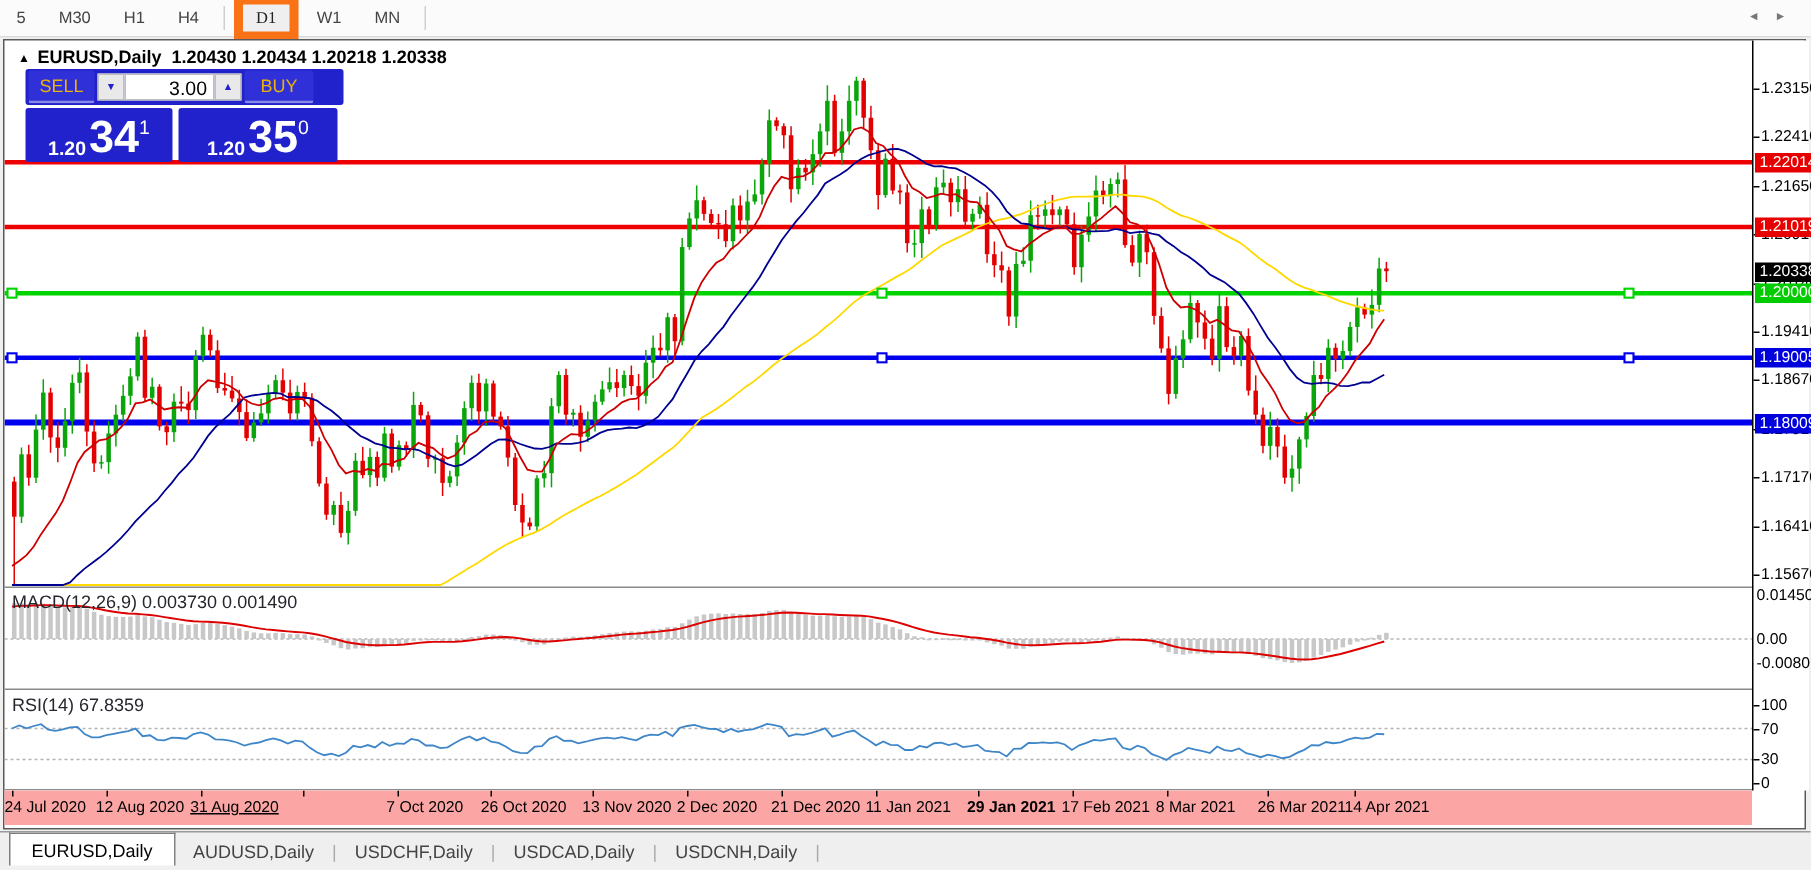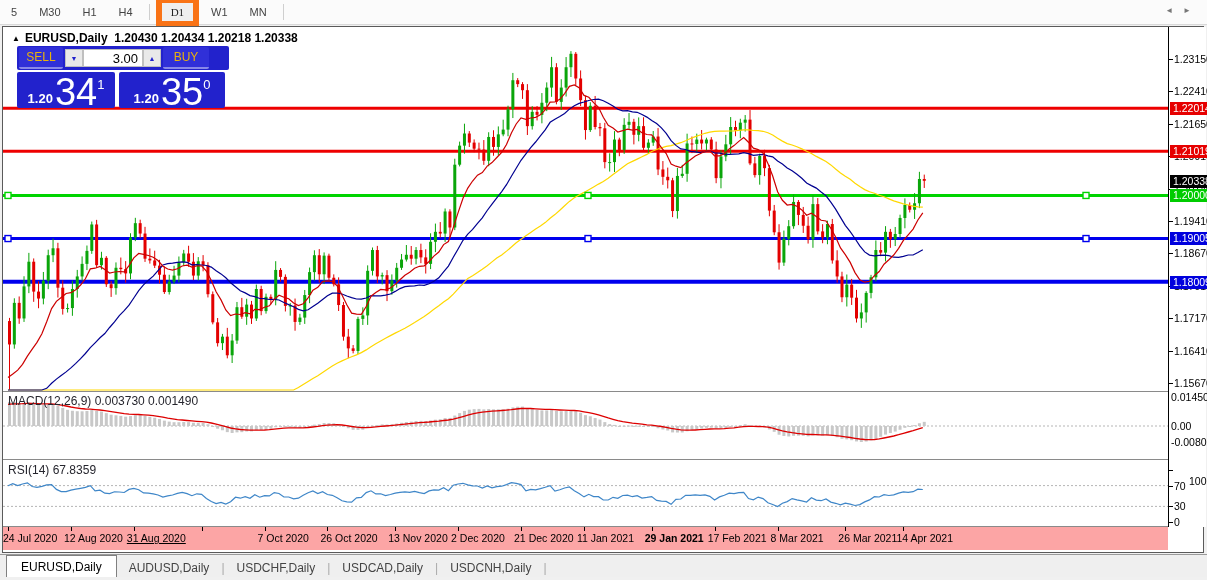--- a/index.html
+++ b/index.html
@@ -30,21 +30,21 @@
         align-items:center;justify-content:center;border-bottom:2px solid #8888e8;border-radius:2px;}
   #sellbtn{width:44px;} #buybtn{width:46px;}
   .spin{width:18px;height:18px;background:#e9e9e9;border:1px solid #bfbfbf;color:#2222cc;
         font-size:7px;display:flex;align-items:center;justify-content:center;box-sizing:border-box;}
   #vol{width:60px;height:18px;background:#fff;border:1px solid #bfbfbf;font-size:13px;color:#000;
        text-align:right;padding:0 4px;box-sizing:border-box;line-height:17px;}
   #prow2{position:relative;margin-top:2px;height:34px;display:flex;}
   .tile{background:#2222cc;color:#fff;height:34px;display:flex;align-items:flex-end;
         justify-content:center;padding-bottom:2px;border-radius:2px;}
   .tile .pre{font-size:13px;font-weight:bold;margin-right:2px;line-height:15px;}
-  .tile .big{font-size:38px;line-height:28px;font-weight:normal;}
+  .tile .big{font-size:30px;line-height:28px;font-weight:bold;}
   .tile .sup{font-size:13px;line-height:26px;align-self:flex-start;margin-top:0;}
   #tileL{width:98px;margin-right:4px;} #tileR{width:106px;}
   
   .indlab{position:absolute;font-size:12px;color:#26262e;text-align:center;}
   
   #daterow{position:absolute;left:3px;top:527px;width:1165px;height:23px;background:#fca5a5;overflow:hidden;}
   .dtick{position:absolute;top:0;width:1px;height:4px;background:#000;}
   .dlab{position:absolute;top:5px;font-size:10.5px;color:#000;white-space:nowrap;}
   
   #tabs{position:absolute;left:0;top:554px;width:1207px;height:23px;background:#efefef;
@@ -696,21 +696,21 @@
     <div class="axtick" style="top: 291px;"></div>
     <div class="axlab" style="top: 285px;">1.17170</div>
     <div class="axtick" style="top: 324px;"></div>
     <div class="axlab" style="top: 318px;">1.16410</div>
     <div class="axtick" style="top: 356px;"></div>
     <div class="axlab" style="top: 350px;">1.15670</div>
     <div class="axlab" style="top: 364px; left: 2px;">0.014509</div>
     <div class="axlab" style="top: 393px; left: 2px;">0.00</div>
     <div class="axlab" style="top: 409px; left: 2px;">-0.008017</div>
     <div class="axtick" style="top: 443px;"></div>
-    <div class="axlab" style="top: 448px; margin-left: 15px;">100</div>
+    <div class="axlab" style="top: 437px;">100</div>
     <div class="axtick" style="top: 459px;"></div>
     <div class="axlab" style="top: 453px;">70</div>
     <div class="axtick" style="top: 479px;"></div>
     <div class="axlab" style="top: 473px;">30</div>
     <div class="axtick" style="top: 495px;"></div>
     <div class="axlab" style="top: 489px;">0</div>
     <div class="axhl" style="top: 75px; background: rgb(230, 0, 0);">1.22014</div>
     <div class="axhl" style="top: 118px; background: rgb(230, 0, 0);">1.21019</div>
     <div class="axhl" style="top: 148px; background: rgb(0, 0, 0);">1.20338</div>
     <div class="axhl" style="top: 162px; background: rgb(0, 204, 0);">1.20000</div>

